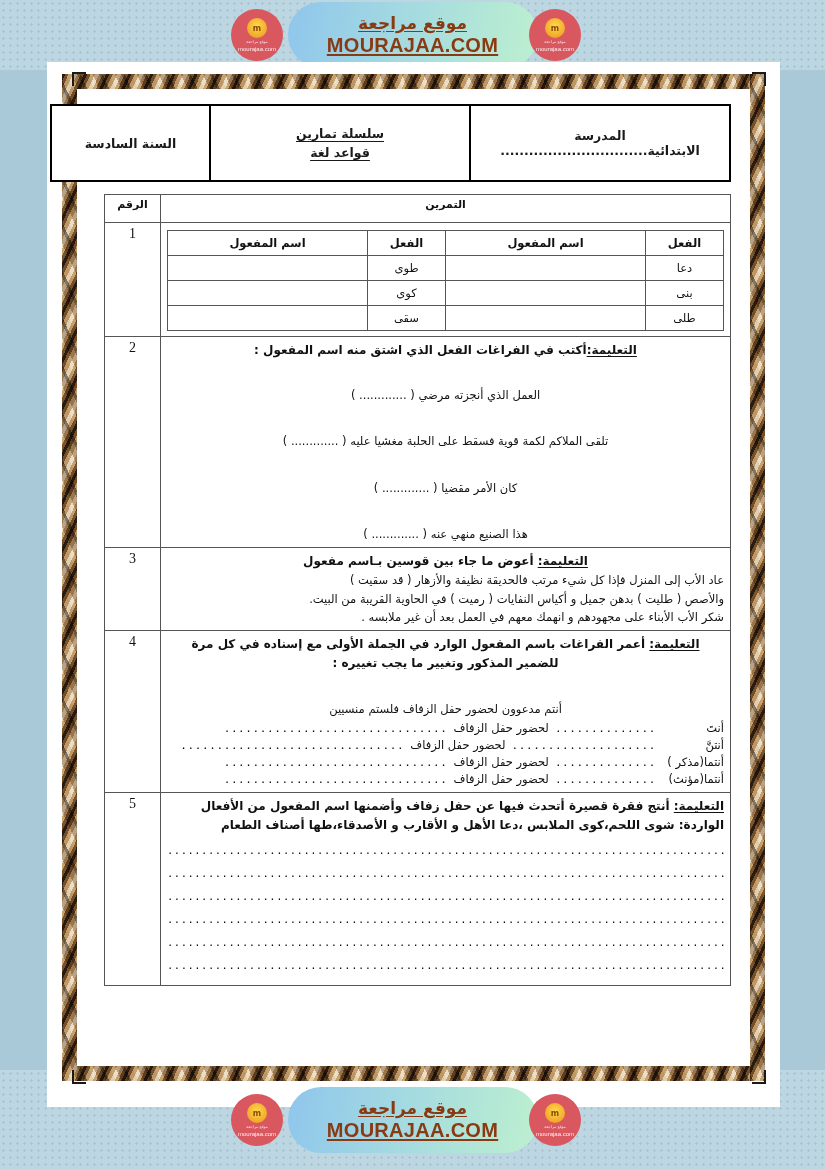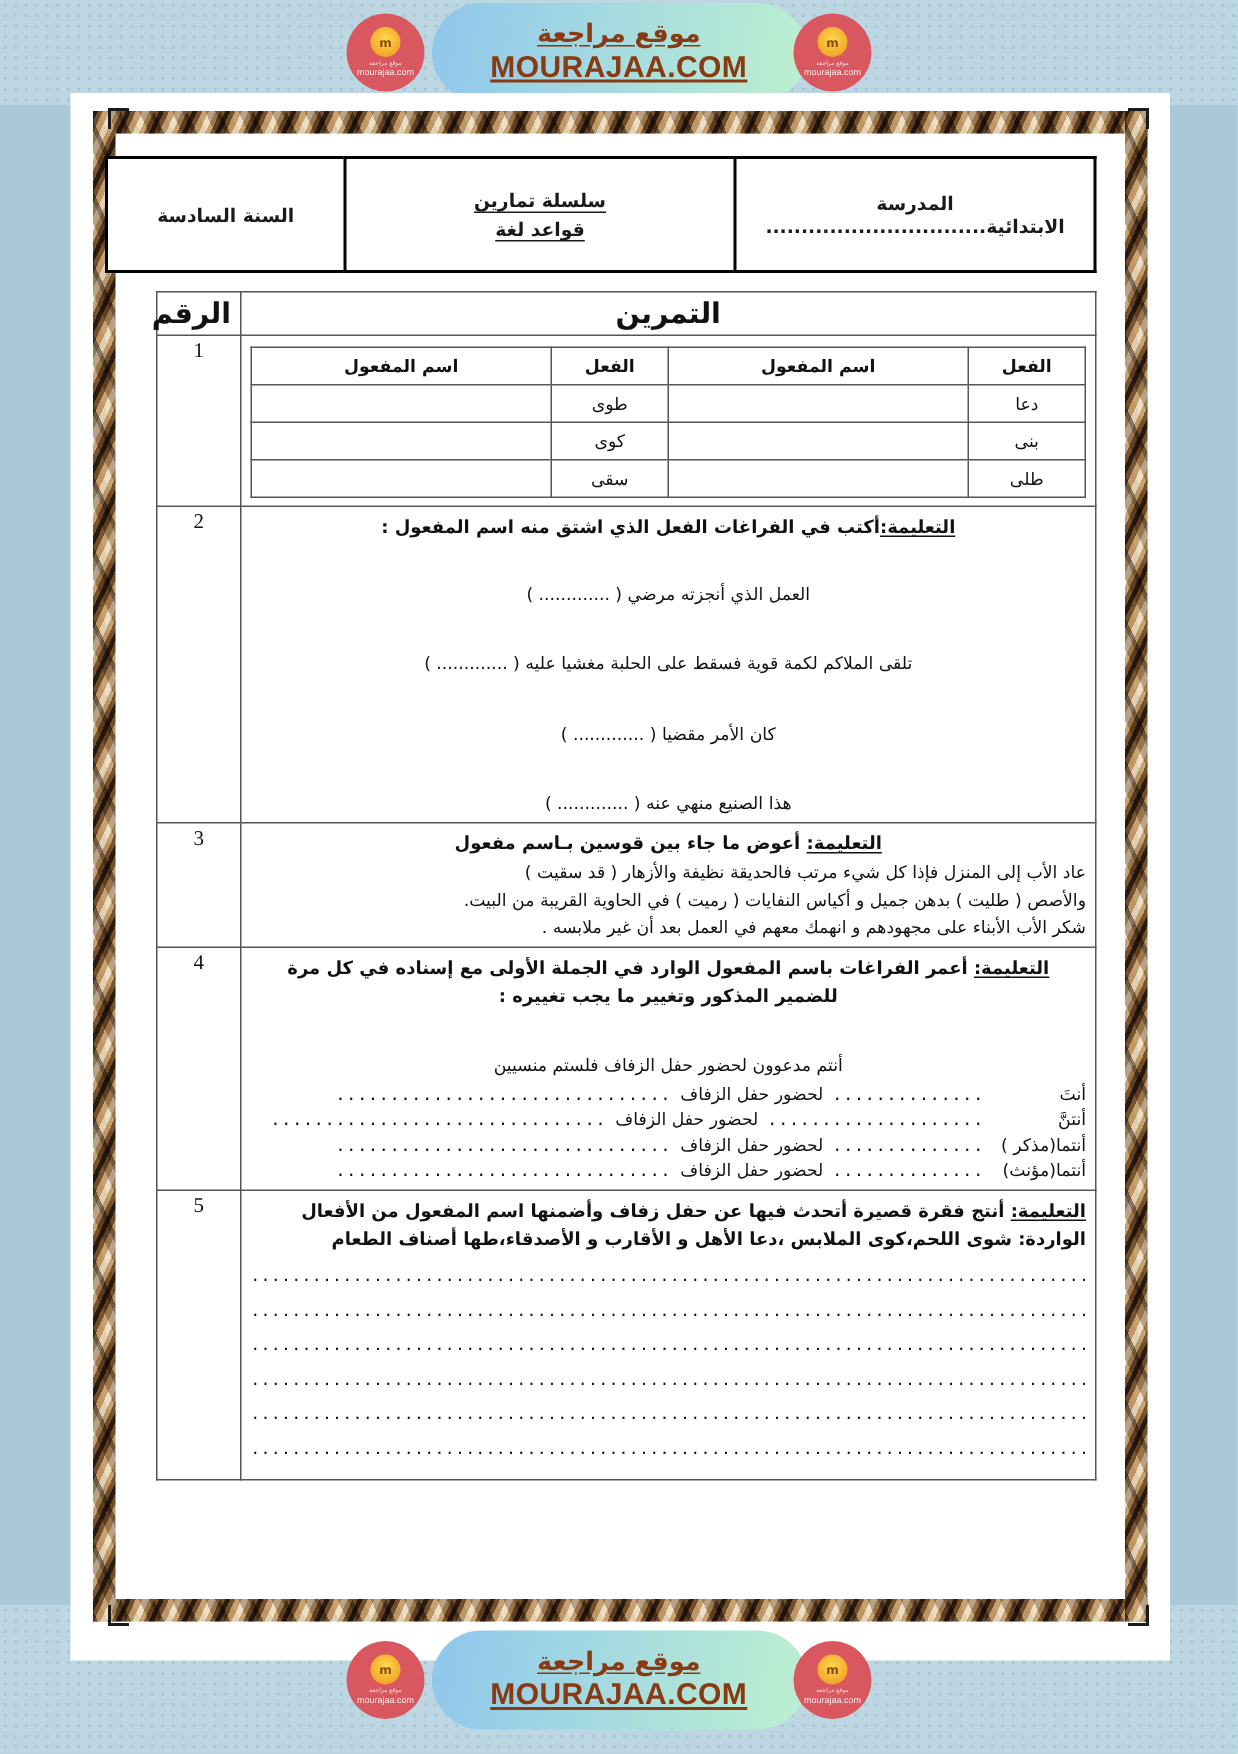--- a/index.html
+++ b/index.html
@@ -143,21 +143,21 @@
     table-layout: fixed;
   }
   table.hdr td {
     border: 2px solid #000;
     height: 76px;
     text-align: center; vertical-align: middle;
     font-family: "DejaVu Sans", sans-serif;
     font-size: 12.5px; font-weight: bold; color: #1a1a1a;
     padding: 3px 8px;
   }
-  td.hdr-school { width: 240px; text-align: right; }
+  td.hdr-school { width: 260px; text-align: right; }
   td.hdr-title  { width: 260px; }
   td.hdr-year   { width: 159px; }
   .hdr-title-l1, .hdr-title-l2 {
     display: block; text-decoration: underline;
     text-underline-offset: 3px; margin: 4px 0;
   }
   .dotline { letter-spacing: 0px; font-weight: bold; }
 
   
   .difficulty {
@@ -181,21 +181,21 @@
   }
   table.main > tbody > tr > td,
   table.main > thead > tr > th {
     border: 1.5px solid #555;
     vertical-align: top;
     padding: 3px 6px;
   }
   th.col-ex, th.col-num {
     text-align: center; vertical-align: middle;
     font-family: "DejaVu Sans", sans-serif;
-    font-size: 19px; font-weight: bold; color: #111;
+    font-size: 11px; font-weight: bold; color: #111;
     height: 28px; background: #fff;
   }
   th.col-num, td.cell-num { width: 56px; }
   td.cell-num {
     text-align: center; vertical-align: top;
     font-family: "Liberation Serif", serif;
     font-size: 14px; color: #111; padding-top: 5px;
   }
   td.cell-ex { font-size: 12px; }
 

